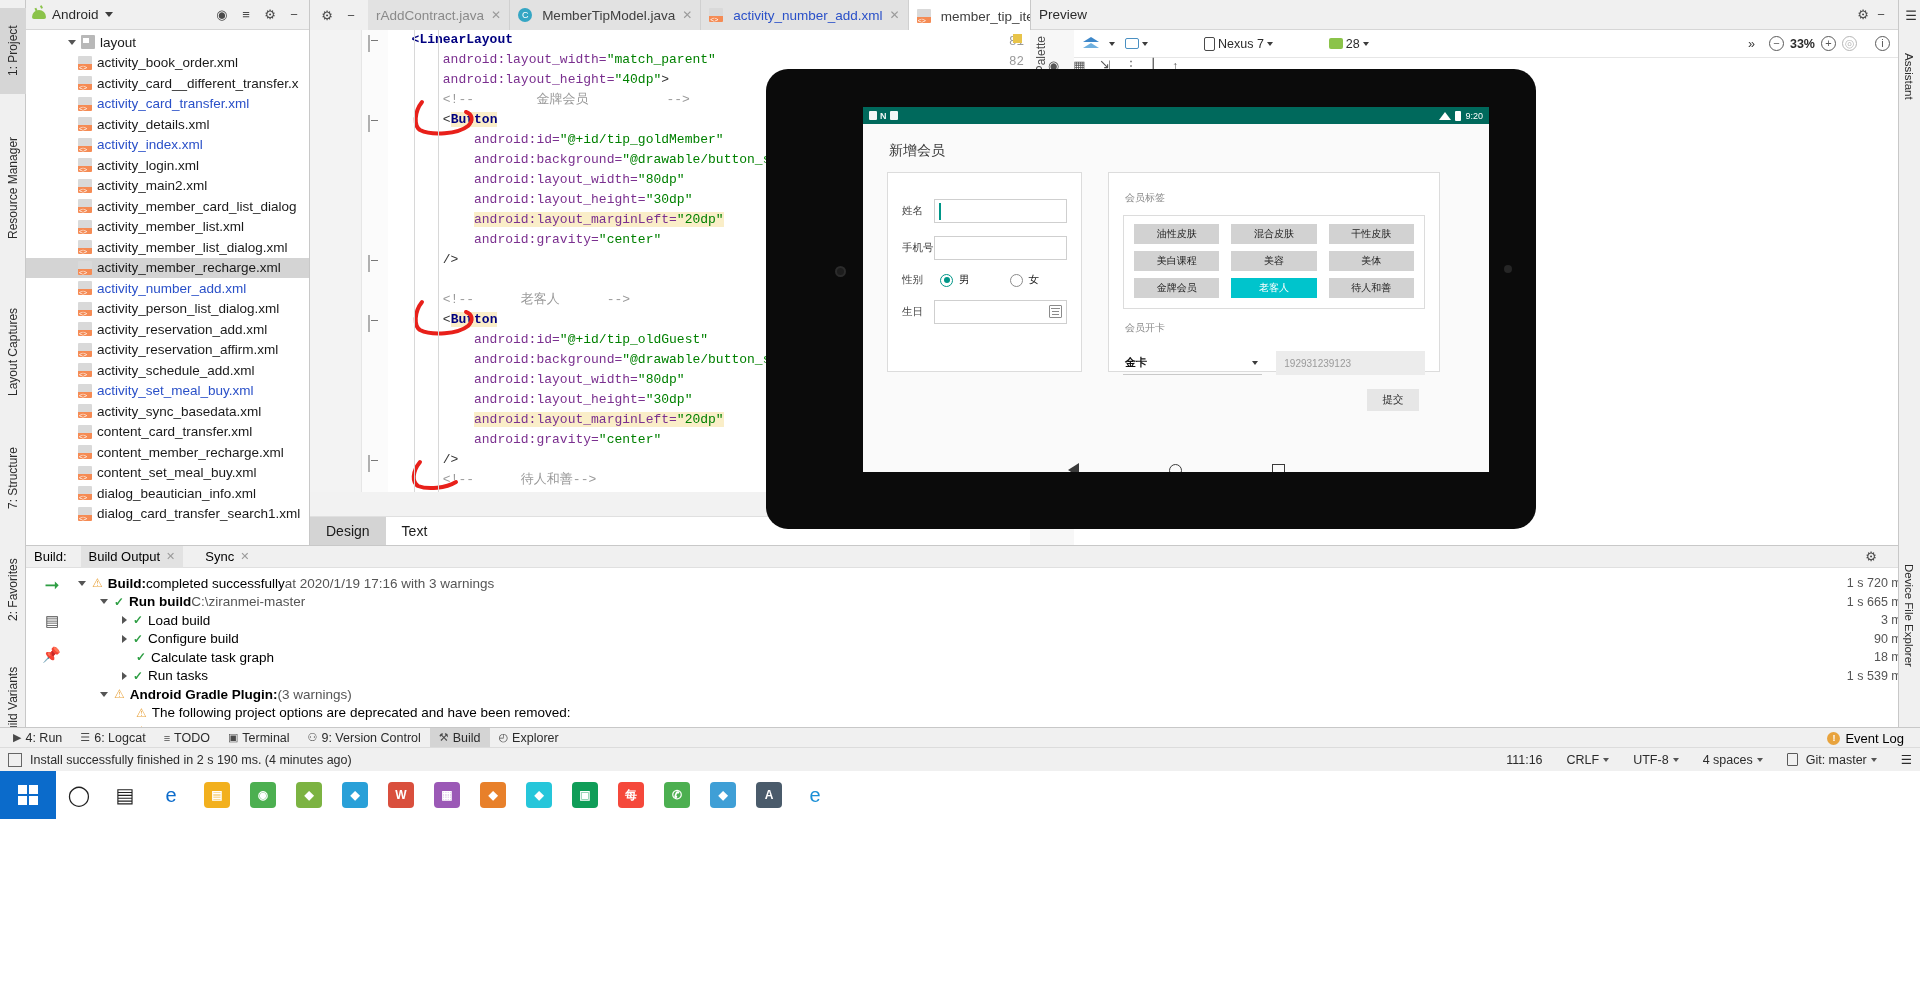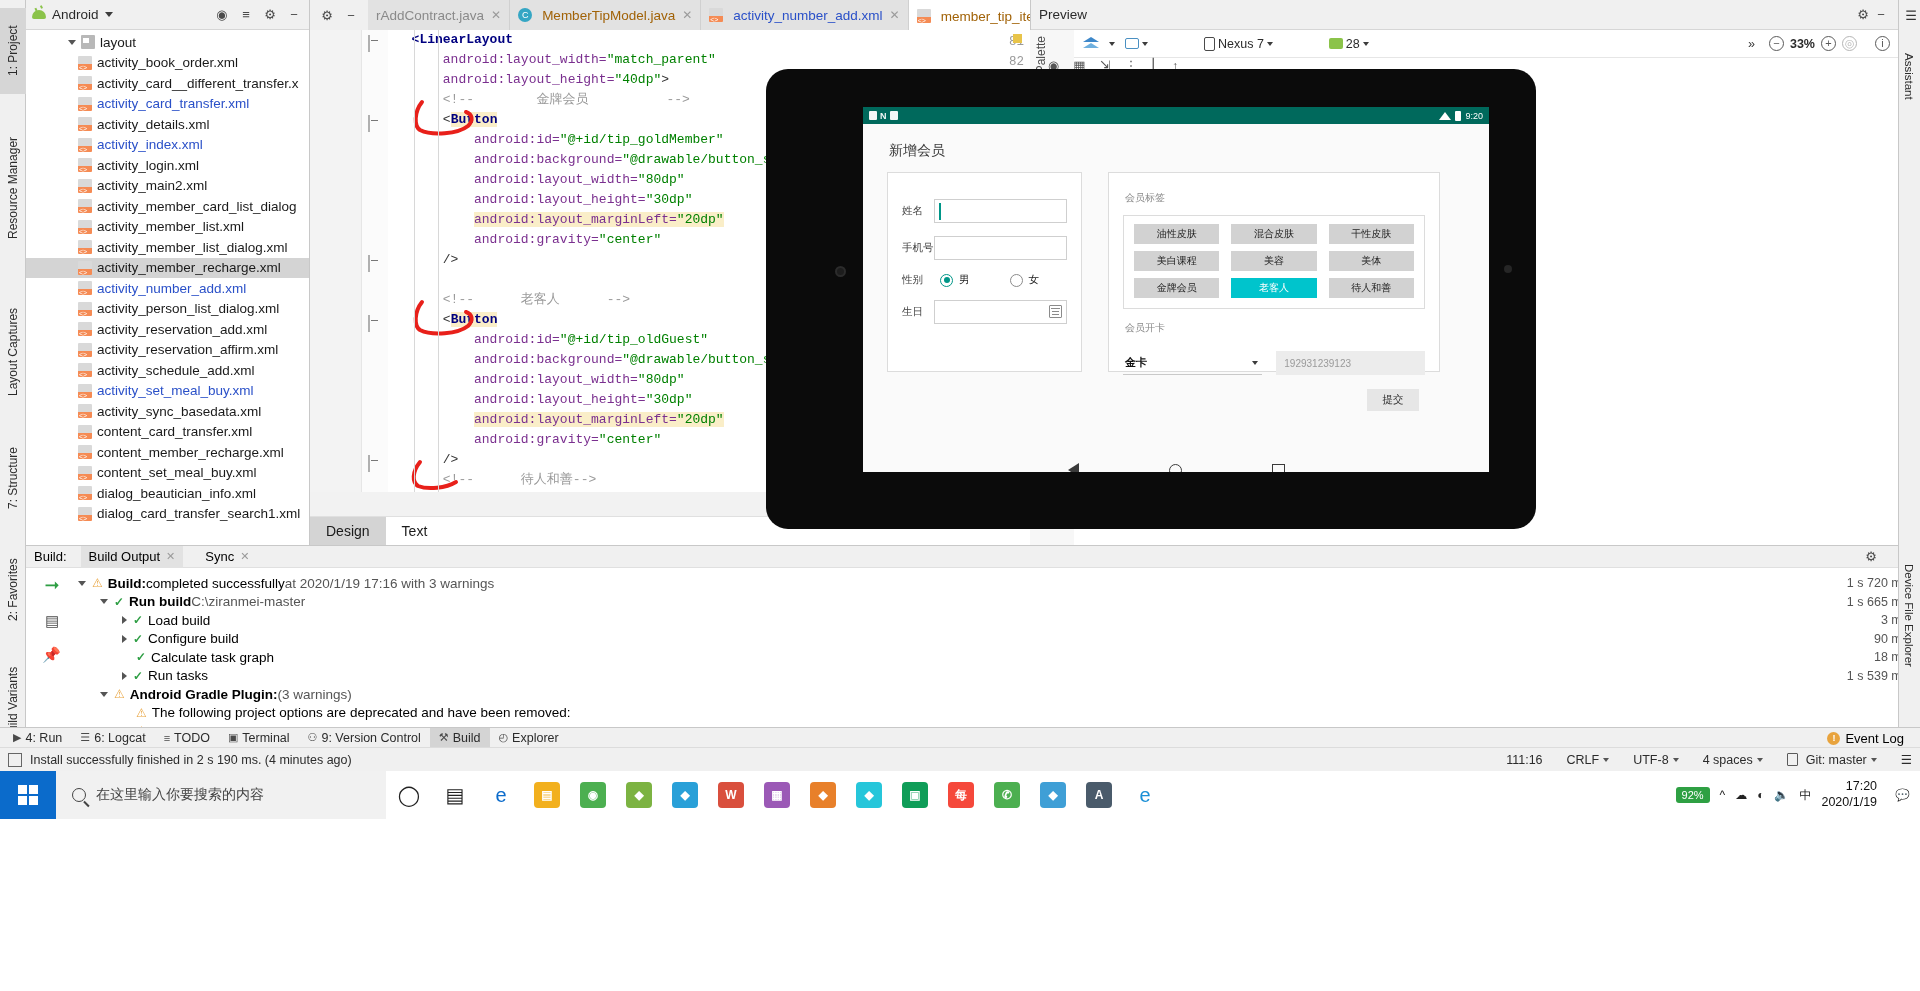--- a/index.html
+++ b/index.html
@@ -71,21 +71,21 @@
   }
   .tbtnzone { display: flex; align-items: center; gap: 6px; padding: 0 8px; }
   .etab {
     display: flex; align-items: center; gap: 5px; padding: 0 8px;
     border-right: 1px solid #d0d0d0; white-space: nowrap; font-size: 13.5px;
     background: #e2e2e2; cursor: default;
   }
   .etab.active { background: #ffffff; border-top: 2px solid #ffffff; }
   .etab .x { color: #9a9a9a; font-size: 12px; margin-left: 2px; }
   .etab .lbl.gray { color: #8a8a8a; }
-  .etab .lbl.green { color: #a16207; }
+  .etab .lbl.green { color: #404040; }
   .etab .lbl.blue { color: #2a50c8; }
   .tabchev { display:flex; align-items:center; padding:0 6px; font-size:12px; color:#333; gap:2px; }
 
   
   .editor {
     position: absolute; left: 310px; top: 30px; width: 720px; height: 462px;
     background: #ffffff; overflow: hidden;
   }
   .gutter {
     position: absolute; left: 0; top: 0; width: 52px; height: 100%;
@@ -781,24 +781,20 @@
   <div class="taskbar">
     <div class="tbrow">
       <div class="winstart">
         <span class="winlogo">
             <i></i>
             <i></i>
             <i></i>
             <i></i>
           </span>
       </div>
-      <div class="searchbox">
-        <span class="magn"></span>
-        <span>在这里输入你要搜索的内容</span>
-      </div>
       <div class="tbicons" id="tbicons">
           <div class="tbi">
             <span style="font-size:20px;color:#222;">◯</span>
           </div>
           <div class="tbi">
             <span style="font-size:20px;color:#222;">▤</span>
           </div>
           <div class="tbi">
             <span style="font-size:20px;color:#0b6bcb;">e</span>
           </div>
@@ -838,31 +834,16 @@
           <div class="tbi">
             <span class="appsq" style="background:#3f9fd6">◆</span>
           </div>
           <div class="tbi">
             <span class="appsq" style="background:#4a5b6b">A</span>
           </div>
           <div class="tbi">
             <span style="font-size:20px;color:#1a8fd6;">e</span>
           </div>
         </div>
-      <div class="tray">
-        <span class="battpill">
-            <span>92%</span>
-          </span>
-        <span>^</span>
-        <span>☁</span>
-        <span>◐</span>
-        <span>🔈</span>
-        <span><span>中</span></span>
-        <span class="clock">
-          <span>17:20</span>
-          <span>2020/1/19</span>
-        </span>
-        <span>💬</span>
-      </div>
     </div>
   </div>
 
 </div>
 
 </body></html>

